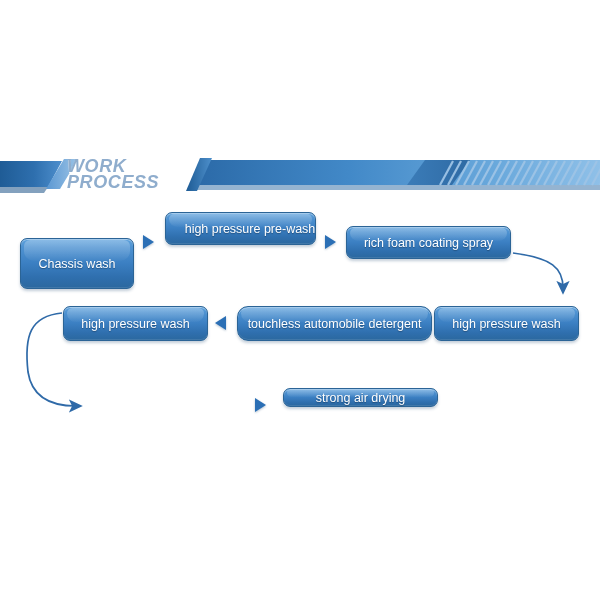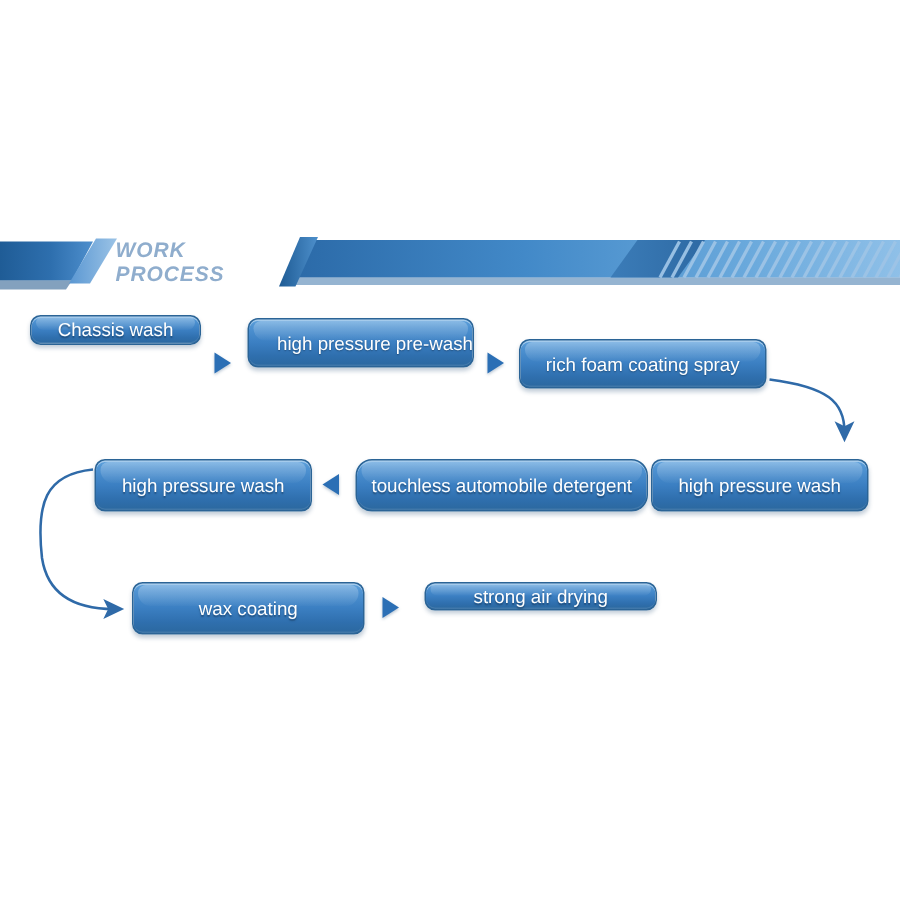--- a/index.html
+++ b/index.html
@@ -28,26 +28,26 @@
     width: 600px;
     height: 45px;
   }
   #banner-svg {
     position: absolute;
     left: 0;
     top: 0;
   }
   #banner-title {
     position: absolute;
-    left: 77px;
+    left: 67px;
     top: 158px;
     width: 110px;
     font-style: italic;
     font-weight: bold;
-    font-size: 14px;
+    font-size: 18px;
     line-height: 16px;
     letter-spacing: 0.6px;
     color: #8fadcd;
     text-shadow: 0 1px 0 rgba(255,255,255,0.9);
     white-space: pre-line;
     user-select: none;
   }
 
   
   #connectors {
@@ -198,21 +198,21 @@
       <marker id="arrowHead" markerWidth="9" markerHeight="9" refX="4.2" refY="4.5" orient="auto" markerUnits="strokeWidth">
         <path d="M0,0.6 L8.2,4.5 L0,8.4 L1.9,4.5 Z" fill="#2f6aa8"></path>
       </marker>
     </defs>
 
     <path d="M 513,253 C 552,258 563,268 563,288" fill="none" stroke="#2f6aa8" stroke-width="1.7" marker-end="url(#arrowHead)"></path>
 
     <path d="M 62,313 C 30,316 24,336 28,372 C 32,398 52,406 76,406" fill="none" stroke="#2f6aa8" stroke-width="1.7" marker-end="url(#arrowHead)"></path>
   </svg>
 
-  <div class="node" style="left:20px; top:210px; width:114px; height:20px;">
+  <div class="node" style="left:20px; top:238px; width:114px; height:51px;">
     <span class="node-label">Chassis wash</span>
   </div>
 
   <div class="tri tri-right" style="left:143px; top:235px;"></div>
 
   <div class="node" style="left:165px; top:212px; width:151px; height:33px;padding-left:19px;">
     <span class="node-label">high pressure pre-wash</span>
   </div>
 
   <div class="tri tri-right" style="left:325px; top:235px;"></div>
@@ -228,23 +228,20 @@
   <div class="tri tri-left" style="left:215px; top:316px;"></div>
 
   <div class="node" style="left:237px; top:306px; width:195px; height:35px;border-radius:11px;">
     <span class="node-label">touchless automobile detergent</span>
   </div>
 
   <div class="node" style="left:434px; top:306px; width:145px; height:35px;">
     <span class="node-label">high pressure wash</span>
   </div>
 
-  <div class="node" style="left:88px; top:388px; width:155px; height:35px;">
-    <span class="node-label">wax coating</span>
-  </div>
 
   <div class="tri tri-right" style="left:255px; top:398px;"></div>
 
   <div class="node" style="left:283px; top:388px; width:155px; height:19px;">
     <span class="node-label">strong air drying</span>
   </div>
 
 </div>
 
 </body></html>

